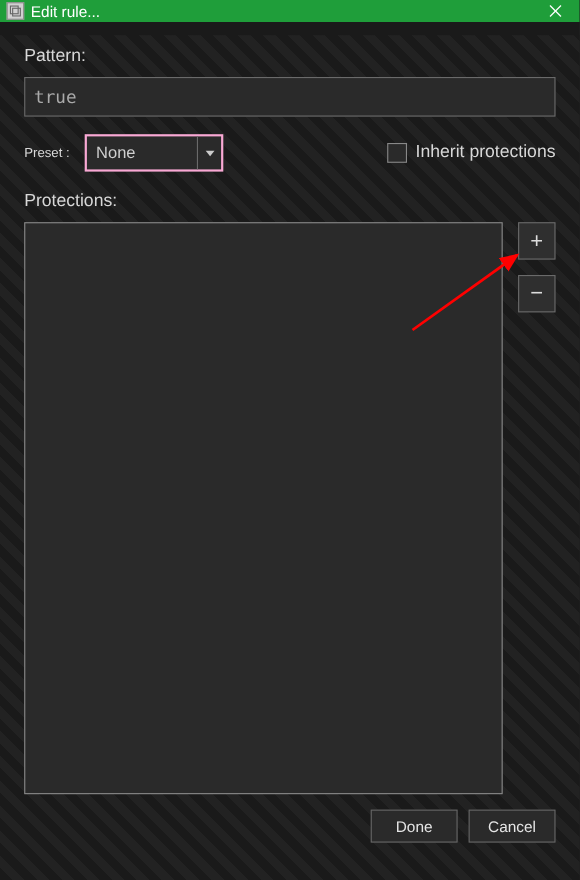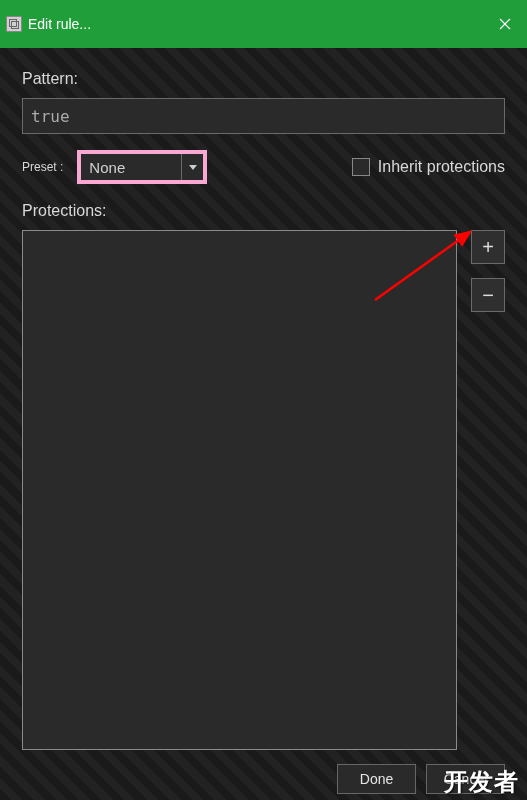--- a/index.html
+++ b/index.html
@@ -23,21 +23,21 @@
       bottom: 0;
       background: repeating-linear-gradient(
         45deg,
         #1a1a1a,
         #1a1a1a 8px,
         #222 8px,
         #222 16px
       );
     }
     .titlebar {
-      height: 48px;
+      height: 20px;
       background: #1f9e3a;
       display: flex;
       align-items: center;
       padding: 0 0 0 6px;
       position: relative;
       z-index: 10;
     }
     .title-icon {
       width: 16px;
       height: 16px;
@@ -112,21 +112,21 @@
       margin-top: 16px;
       gap: 14px;
     }
     .preset-label {
       font-size: 12px;
       color: #d8d8d8;
     }
     .select-wrap {
       display: flex;
       height: 34px;
-      border: 4px solid #f9a8d4;
+      border: 2px solid #f9a8d4;
       background: #2a2a2a;
     }
     .select-display {
       width: 100px;
       padding: 0 8px;
       display: flex;
       align-items: center;
       color: #d0d0d0;
       font-size: 15px;
     }
@@ -305,14 +305,13 @@
 <svg class="arrow-overlay" style="left:370px; top:220px;" width="120" height="90">
   <defs>
     <marker id="ah" markerWidth="8" markerHeight="8" refX="6" refY="3" orient="auto">
       <polygon points="0,0 7,3 0,6" fill="#ff0000"></polygon>
     </marker>
   </defs>
   <line x1="5" y1="80" x2="100" y2="12" stroke="#ff0000" stroke-width="2.5" marker-end="url(#ah)"></line>
 </svg>
 
 <div class="watermark">
-  <div class="wm-top">开发者</div>
 </div>
 
 </body></html>

